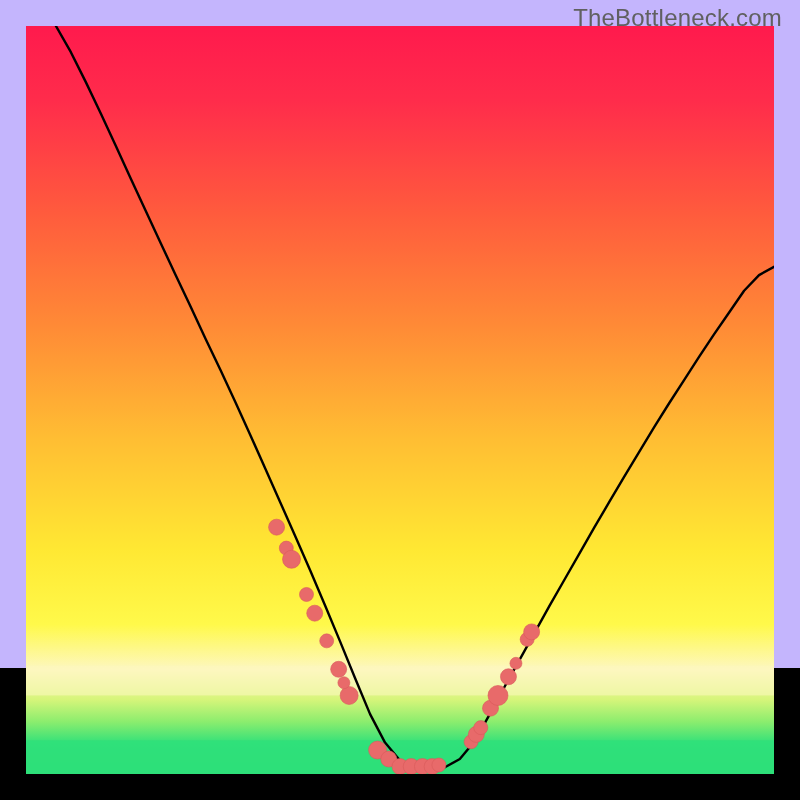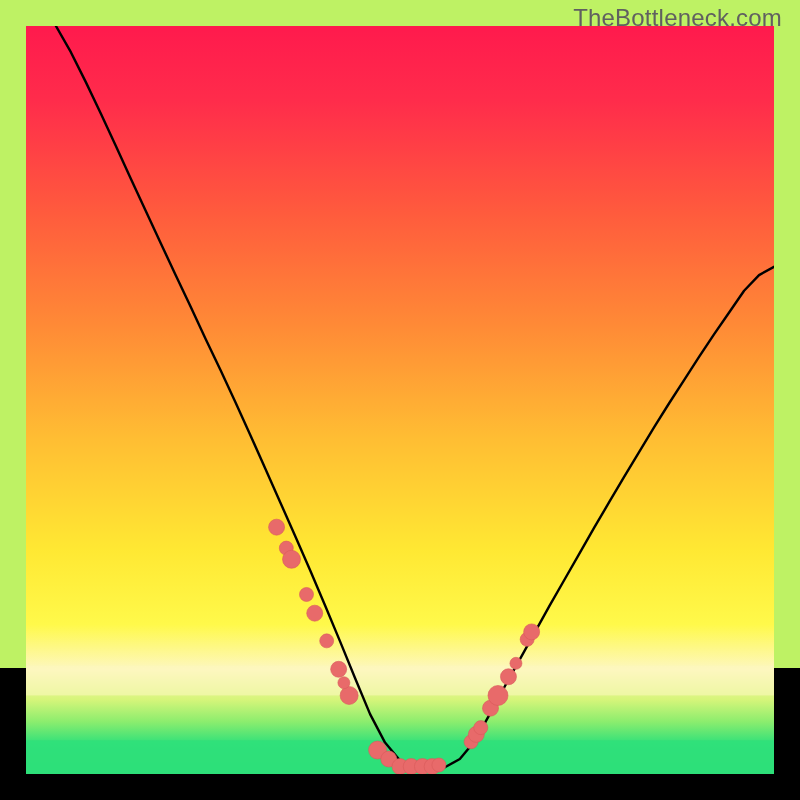--- a/index.html
+++ b/index.html
@@ -8,21 +8,21 @@
     width: 800px;
     height: 800px;
     overflow: hidden;
     background: #000;
     font-family: Arial, Helvetica, sans-serif;
   }
   .frame {
     position: relative;
     width: 800px;
     height: 668px;
-    background: #bef264;
+    background: #c4b5fd;
     text-align: right;
   }
   .plot {
     position: absolute;
     background: #000;
   }
   .attribution {
     position: absolute;
     top: 4px;
     right: 18px;

